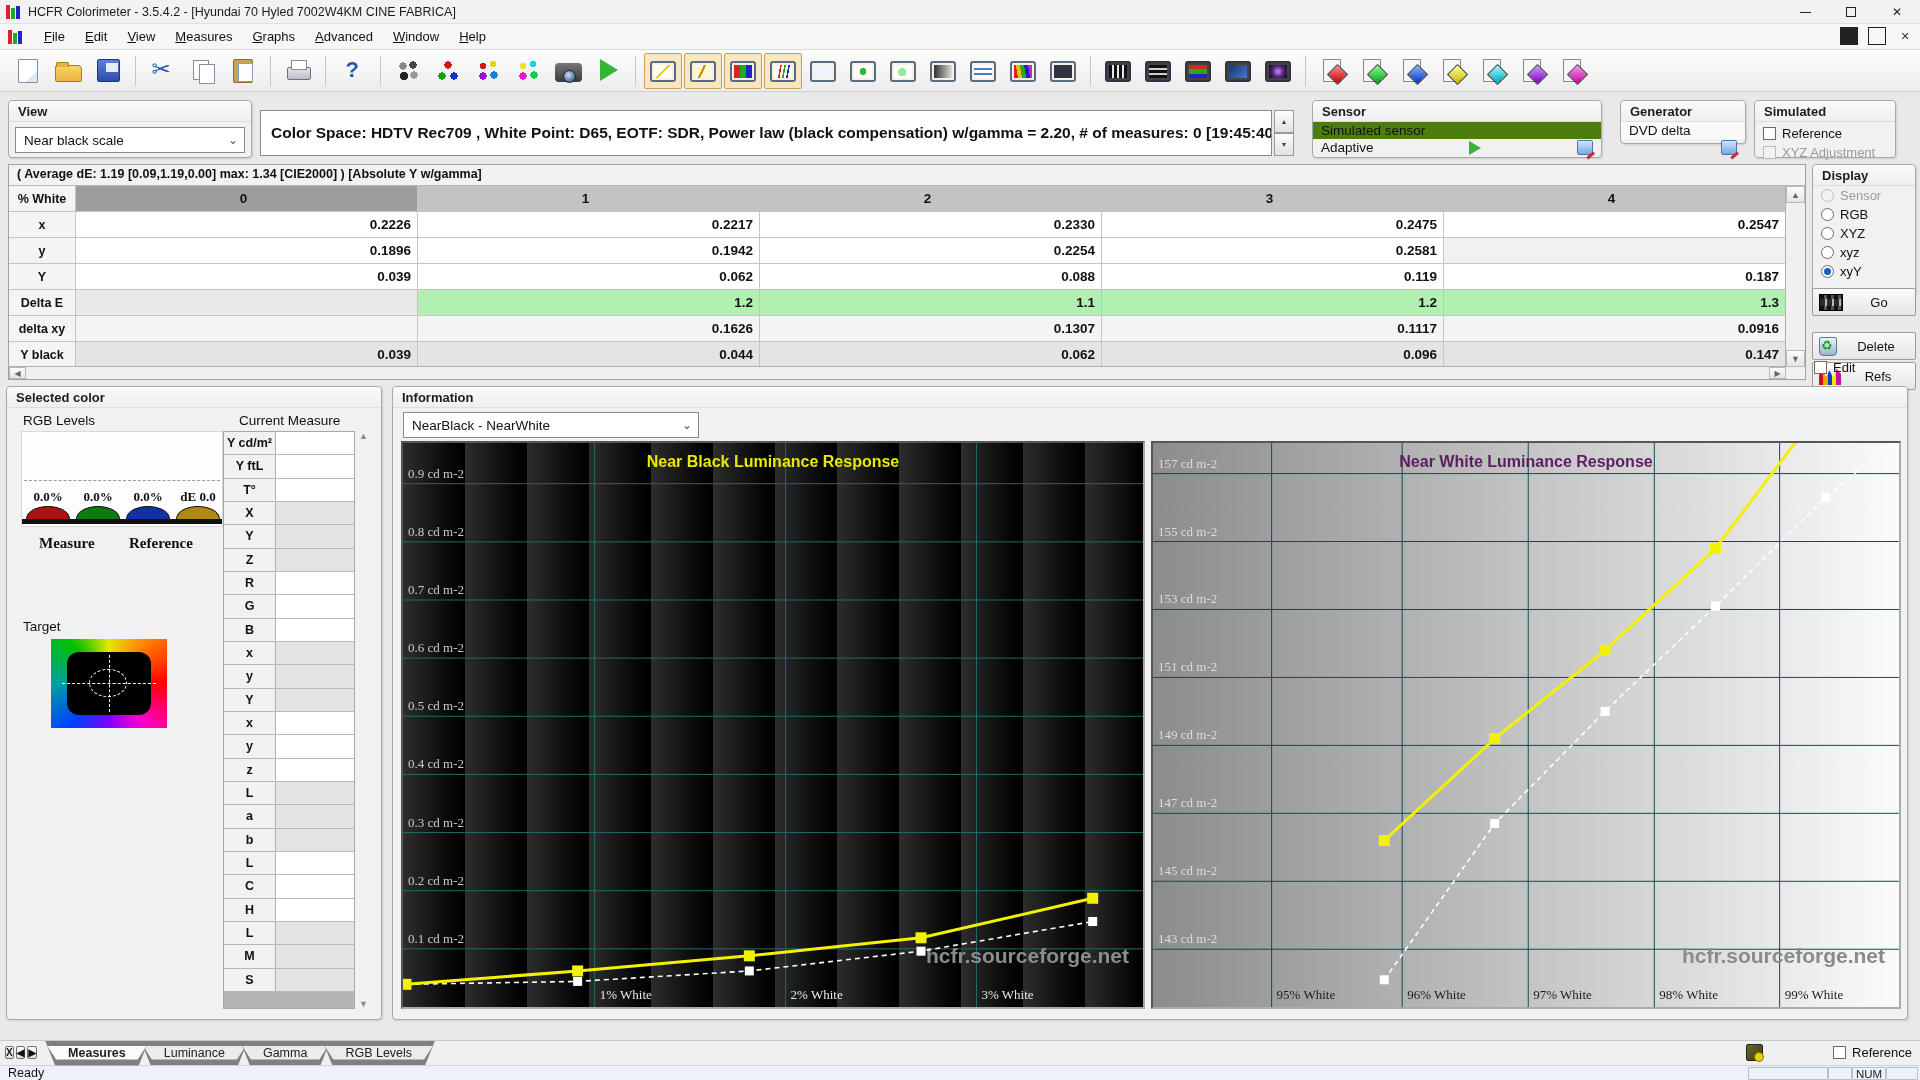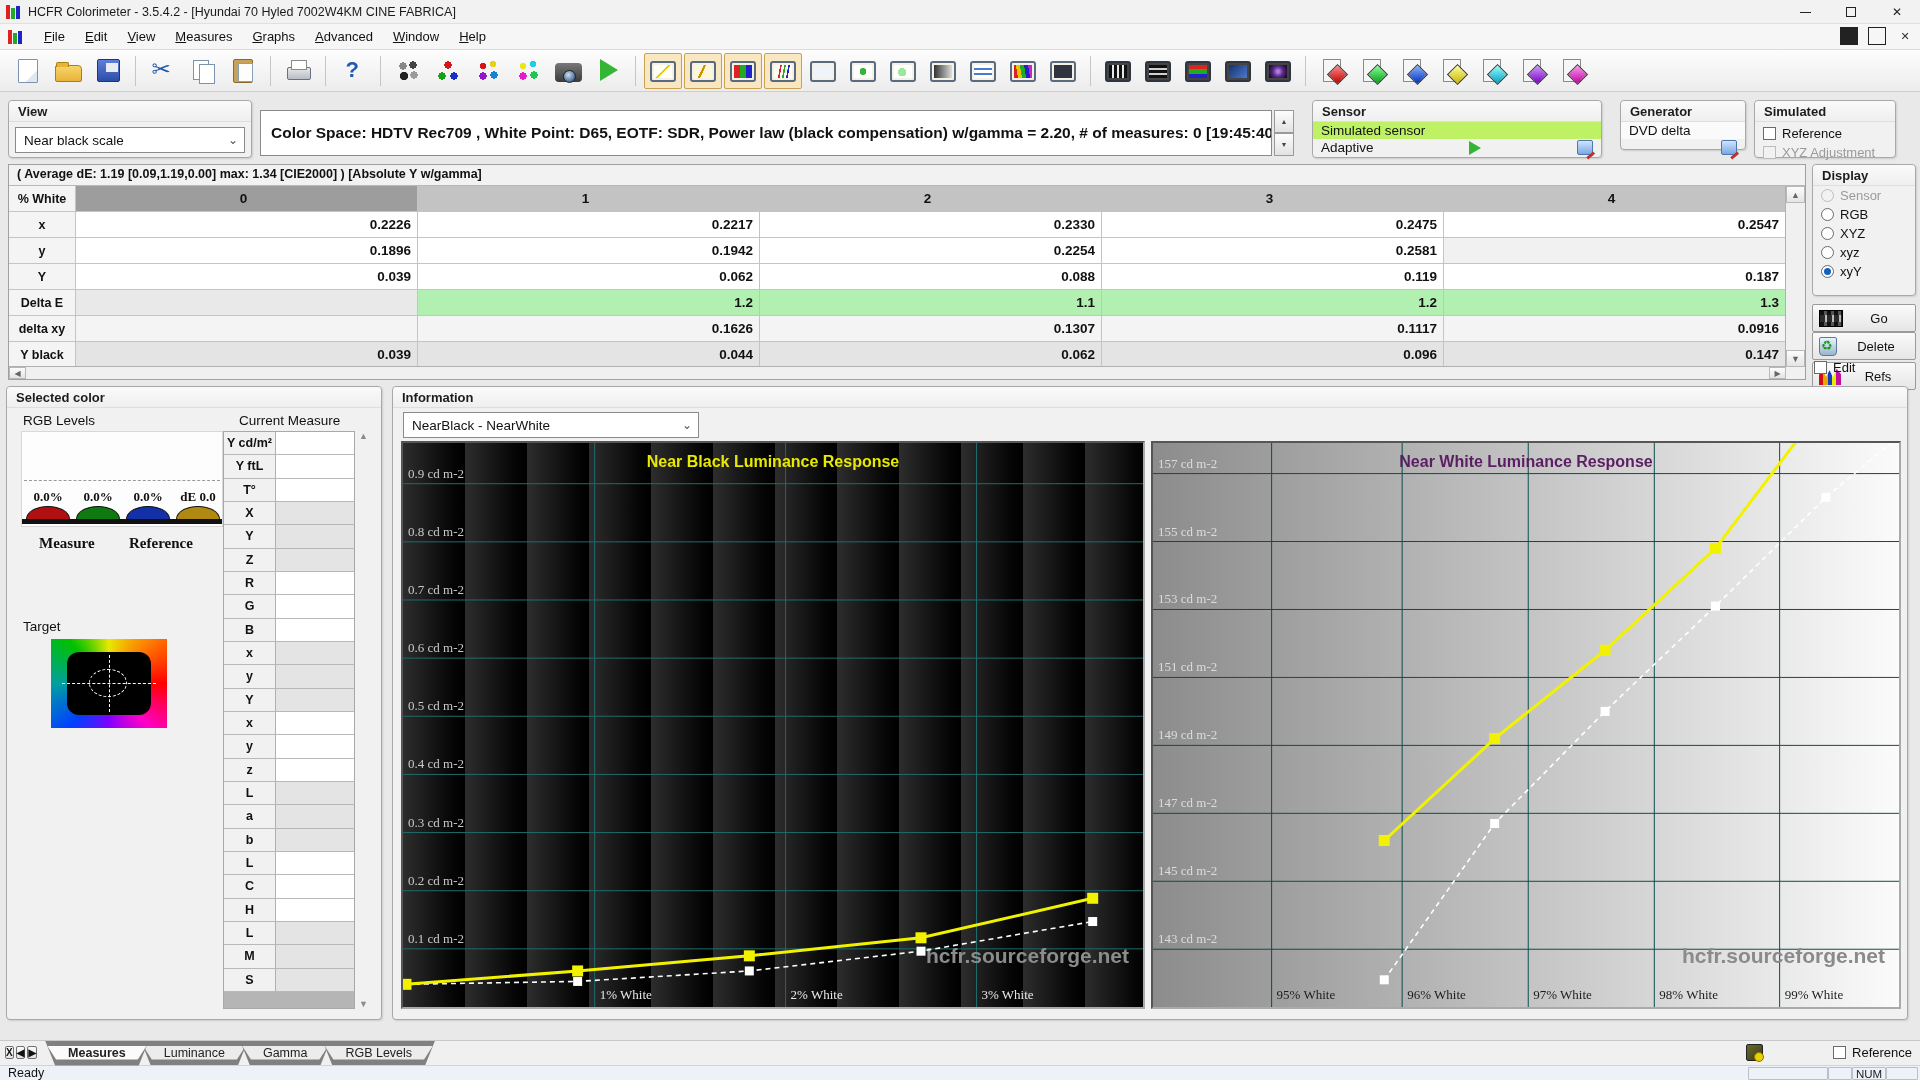--- a/index.html
+++ b/index.html
@@ -175,21 +175,21 @@
   .tab.active .tab-in { background:#fbfbfb; font-weight:bold; }
   .tabrow-right { position:absolute; right:8px; top:1044px; display:flex; align-items:center; gap:70px; }
   .pencil-icon { width:17px; height:17px; background:linear-gradient(135deg,#6a6a2a,#3a3a1a); border:1px solid #222; border-radius:2px; position:relative;}
   .pencil-icon::after { content:''; position:absolute; right:-2px; bottom:-2px; width:8px; height:8px; border-radius:50%; background:#e8d000; border:1px solid #8a7a00;}
   .statusbar { position:absolute; left:0; top:1065px; width:1920px; height:15px; background:#edf2f9; border-top:1px solid #cdd4dd; font-size:12.5px; display:flex; align-items:center; }
   .status-text { padding-left:8px; }
   .status-panels { position:absolute; right:2px; top:1px; display:flex; gap:0; height:13px;}
   .spanel { border:1px solid #b8c0cc; border-radius:1px; font-size:11.5px; line-height:12px; text-align:center; color:#222; }
 
   .sensor-box { left:1312px; top:100px; width:290px; height:58px;}
-  .gen-box { left:1620px; top:100px; width:126px; height:50px;}
+  .gen-box { left:1620px; top:100px; width:126px; height:44px;}
   .param-box { left:1754px; top:100px; width:142px; height:58px;}
   .row-line { display:flex; align-items:center; font-size:13.5px; padding:1px 8px; }
   .play-sm { width:0; height:0; border-left:12px solid #35b535; border-top:7px solid transparent; border-bottom:7px solid transparent; display:inline-block;}
   .config-icon { width:16px; height:15px; background:linear-gradient(#cfe4ff,#7aa8e0); border:1px solid #4a78b0; border-radius:2px; position:relative; }
   .config-icon::after { content:''; position:absolute; right:-3px; bottom:-2px; width:9px; height:2.5px; background:#c03030; transform:rotate(-40deg); }
 </style>
 </head>
 <body>
 
 <div class="titlebar">
@@ -360,21 +360,21 @@
 <div class="infobar">
   <span>Color Space: HDTV Rec709 , White Point: D65, EOTF:  SDR, Power law (black compensation) w/gamma = 2.20, # of measures: 0 [19:45:40]</span>
 </div>
 <div class="spinner">
   <span class="spin-btn">▲</span>
   <span class="spin-btn">▼</span>
 </div>
 
 <div class="gbox sensor-box">
   <div class="gbox-title">Sensor</div>
-  <div class="row-line" style="background:#bef264;text-align:center;">
+  <div class="row-line" style="background:#4d7c0f;text-align:center;">
     <span>Simulated sensor</span>
   </div>
   <div class="row-line" style="justify-content:space-between;">
     <span>Adaptive</span>
     <span class="play-sm"></span>
     <span class="config-icon"></span>
   </div>
 </div>
 
 <div class="gbox gen-box">
@@ -489,21 +489,21 @@
         <span class="radio"></span>
         <span>xyz</span>
       </div>
       <div class="radio-row">
         <span class="radio sel"></span>
         <span>xyY</span>
       </div>
     </div>
 </div>
 <div id="side-buttons">
-    <div class="side-btn" style="top: 304px;">
+    <div class="side-btn" style="top: 288px;">
       <span class="icon-film"></span>
       <span style="margin: 0px auto;">Go</span>
     </div>
     <div class="side-btn" style="top: 332px;">
       <span class="icon-trash"></span>
       <span style="margin: 0px auto;">Delete</span>
     </div>
     <div class="side-btn" style="top: 362px;">
       <span class="icon-bars"></span>
       <span style="margin: 0px auto;">Refs</span>

